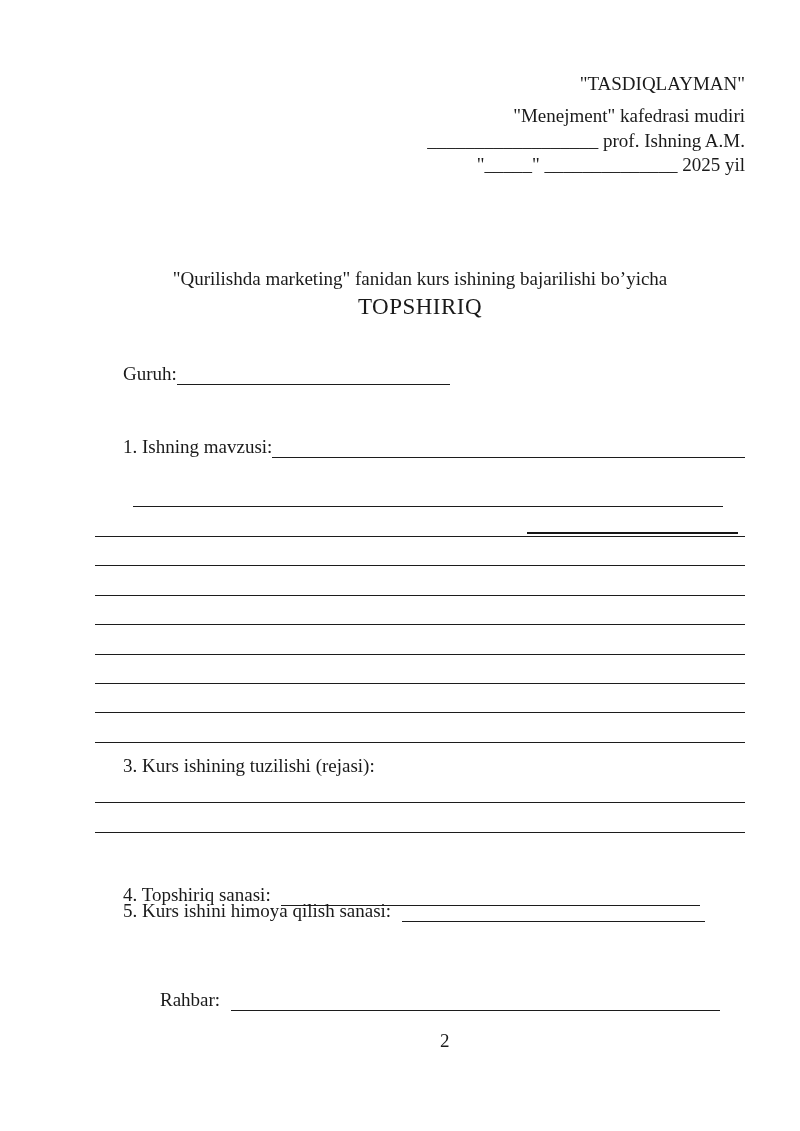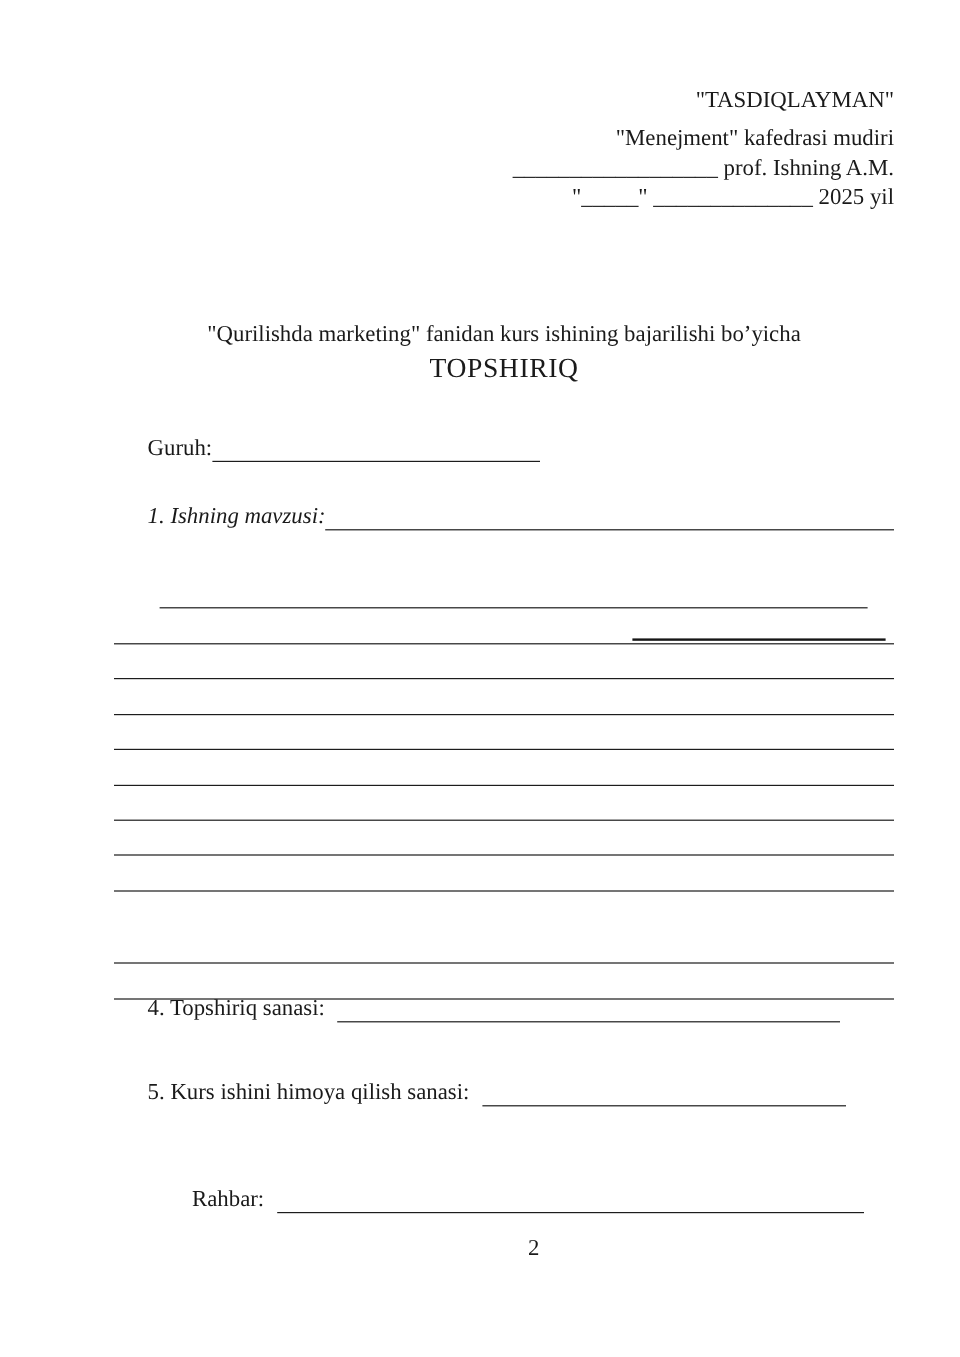--- a/index.html
+++ b/index.html
@@ -81,21 +81,21 @@
   <div class="abs approval-line right-align" style="top:154px;">"_____" ______________ 2025 yil</div>
 
   <div class="abs subtitle-block center" style="top:268px;">"Qurilishda marketing" fanidan kurs ishining bajarilishi bo’yicha</div>
   <div class="abs subtitle-block center heading" style="top:294px;">TOPSHIRIQ</div>
 
   <div class="abs row" style="top:363px; left:123px; width:327px;">
     <span class="label">Guruh:</span>
     <span class="blank"></span>
   </div>
 
-  <div class="abs row" style="top:420px; left:123px; width:622px;font-style:italic;">
+  <div class="abs row" style="top:436px; left:123px; width:622px;">
     <span class="label">1. Ishning mavzusi:</span>
     <span class="blank"></span>
   </div>
 
   <div class="abs row" style="top:485px; left:123px; width:600px;">
     <span class="blank blank-gap-md"></span>
   </div>
 
   <div class="abs rules rules-main" style="top:536px;">
     <div class="rule"></div>
@@ -103,27 +103,28 @@
     <div class="rule"></div>
     <div class="rule"></div>
     <div class="rule"></div>
     <div class="rule"></div>
     <div class="rule"></div>
     <div class="rule"></div>
   </div>
 
   <div class="abs double-seg"></div>
 
+  <div class="abs" style="top:755px; left:123px;">3. Kurs ishining tuzilishi (rejasi):</div>
 
   <div class="abs rules rules-small" style="top:802px;">
     <div class="rule"></div>
     <div class="rule"></div>
   </div>
 
-  <div class="abs row" style="top:830px; left:123px; width:577px;">
+  <div class="abs row" style="top:884px; left:123px; width:577px;">
     <span class="label">4. Topshiriq sanasi: </span>
     <span class="blank blank-gap-sm"></span>
   </div>
 
   <div class="abs row" style="top:900px; left:123px; width:582px;">
     <span class="label">5. Kurs ishini himoya qilish sanasi: </span>
     <span class="blank blank-gap-sm"></span>
   </div>
 
   <div class="abs row" style="top:989px; left:160px; width:560px;text-align:center;">

